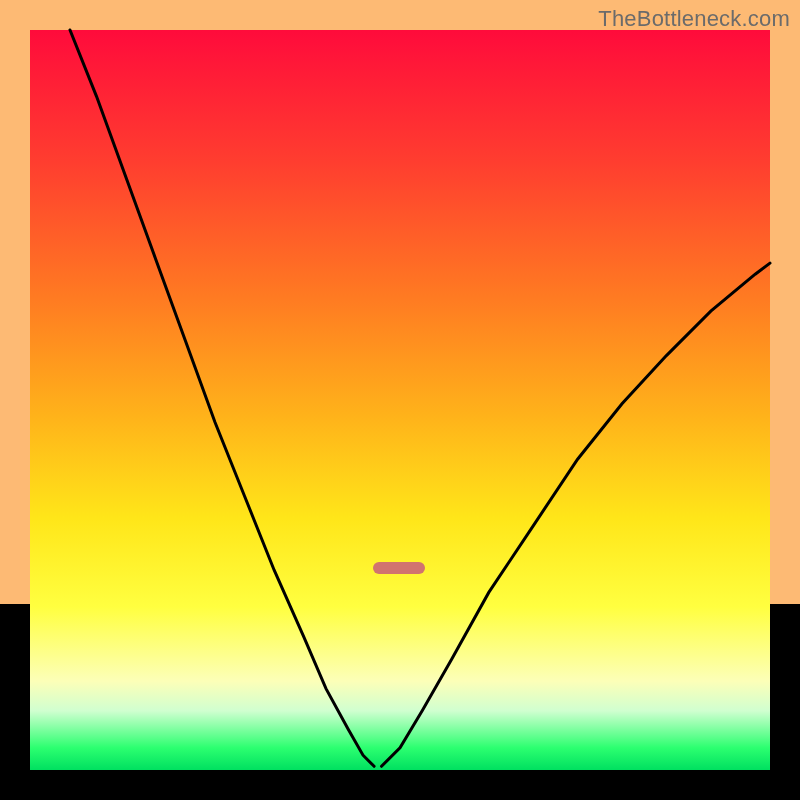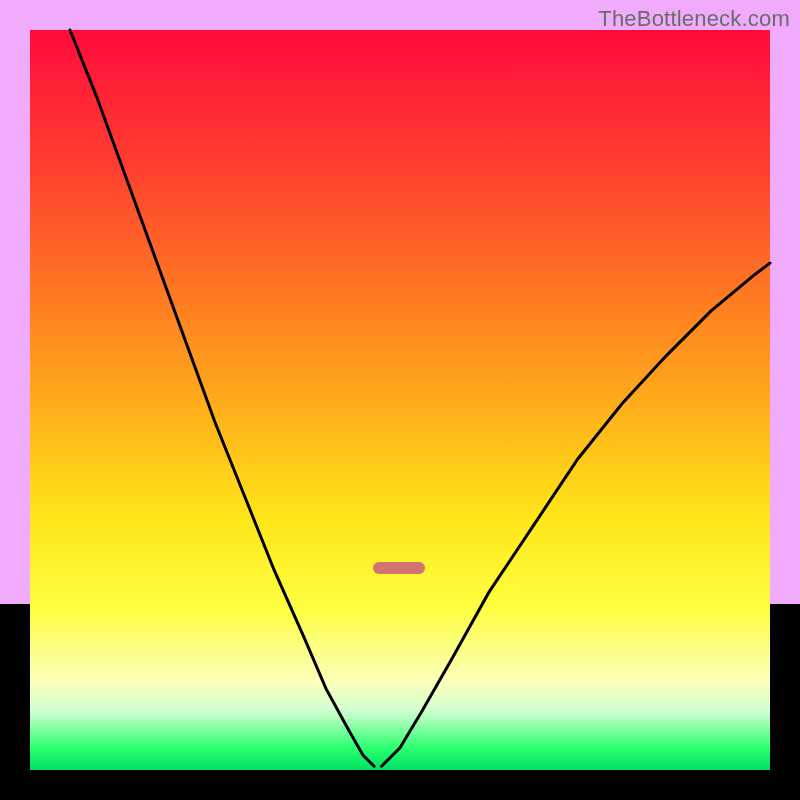--- a/index.html
+++ b/index.html
@@ -2,21 +2,21 @@
 <html><head>
 <meta charset="utf-8">
 <style>
   * { margin: 0; padding: 0; box-sizing: border-box; }
   html, body { width: 800px; height: 800px; overflow: hidden; }
   body { background: #000; position: relative; font-family: Arial, sans-serif; }
   .frame {
     position: absolute;
     left: 0; top: 0;
     width: 800px; height: 604px;
-    background: #f0abfc;
+    background: #fdba74;
   }
   .plot-area {
     position: absolute;
     left: 30px; top: 30px;
     width: 740px; height: 740px;
     background: linear-gradient(to bottom,
       #ff0b3b 0%,
       #ff3e2f 18%,
       #ff7a22 36%,
       #ffb21a 52%,

